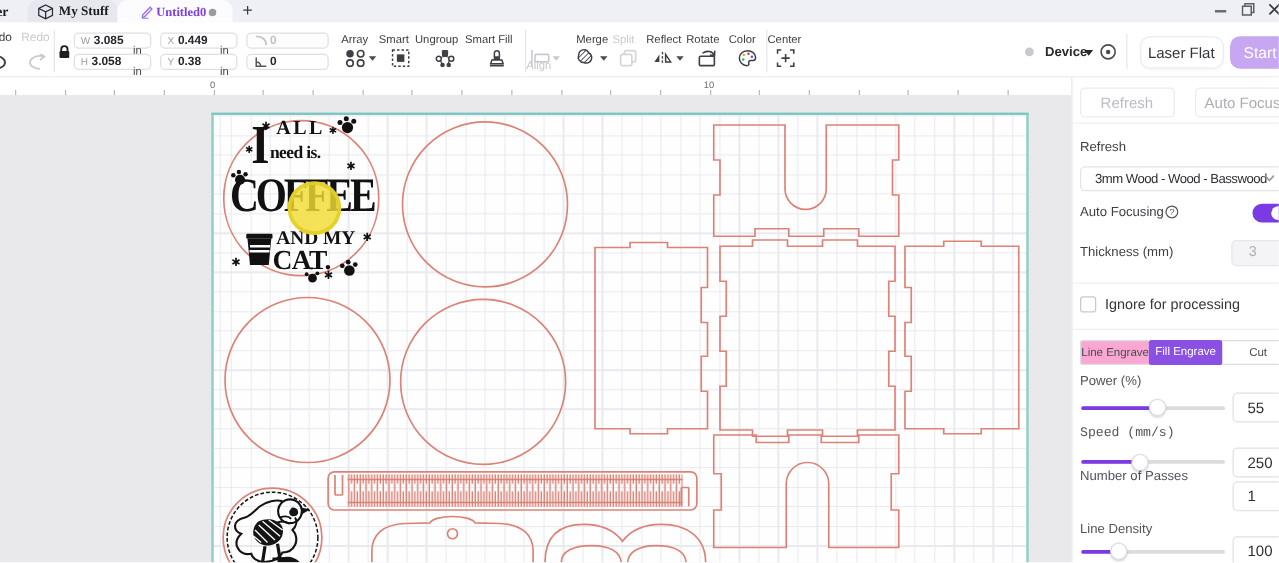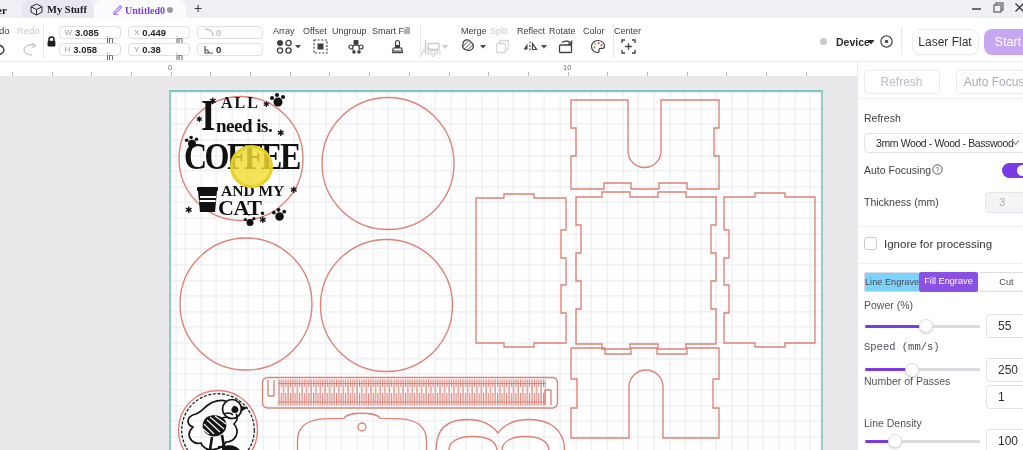--- a/index.html
+++ b/index.html
@@ -116,21 +116,21 @@
   </div>
 
 <div class="abs tlab" style="left:273px;top:26px;width:28px;">Array</div>
 <svg class="abs" style="left:276px;top:39px;" width="26" height="15" viewBox="0 0 26 15">
   <circle cx="4" cy="4" r="3" fill="#3f3f46"></circle>
     <circle cx="12.5" cy="4" r="2.6" fill="none" stroke="#3f3f46" stroke-width="1.3"></circle>
   <circle cx="4" cy="11.5" r="2.6" fill="none" stroke="#3f3f46" stroke-width="1.3"></circle>
     <circle cx="12.5" cy="11.5" r="2.6" fill="none" stroke="#3f3f46" stroke-width="1.3"></circle>
   <path d="M19 6 L25 6 L22 9.5 Z" fill="#4a4a50"></path>
 </svg>
-<div class="abs tlab" style="left:303px;top:26px;width:34px;">Offset</div>
+<div class="abs tlab" style="left:303px;top:26px;width:34px;">Smart</div>
 <svg class="abs" style="left:313px;top:39px;" width="15" height="15" viewBox="0 0 15 15">
   <rect x="1" y="1" width="13" height="13" fill="none" stroke="#3f3f46" stroke-width="1.2" stroke-dasharray="2 1.6"></rect>
   <rect x="4.5" y="4.5" width="6" height="6" fill="#3f3f46"></rect>
 </svg>
 <div class="abs tlab" style="left:332px;top:26px;width:48px;">Ungroup</div>
 <svg class="abs" style="left:348px;top:39px;" width="16" height="15" viewBox="0 0 16 15">
   <rect x="5.5" y="1" width="5" height="5" rx="1" fill="#3f3f46"></rect>
   <circle cx="3" cy="8" r="2" fill="none" stroke="#3f3f46" stroke-width="1.2"></circle>
   <circle cx="13" cy="8" r="2" fill="none" stroke="#3f3f46" stroke-width="1.2"></circle>
   <circle cx="6" cy="13" r="1.8" fill="#3f3f46"></circle>
@@ -287,21 +287,21 @@
     <path d="M207 420 L220 432 M210 417 L224 429 M215 416 L226 424 M204 424 L214 434 M203 429 L209 434" stroke="#fff" stroke-width="1.1"></path>
     <path d="M212 437 L210 450 M222 435 L224 447" stroke-width="2.6"></path>
     <path d="M206 450 L216 450 M218 447 L230 447" stroke-width="2.2"></path>
     <path d="M222 447 C228 444 236 445 240 450 L222 450 Z" fill="#141414" stroke="none"></path>
   </g>
 </svg>
 
 <div class="abs" style="left:179px;top:95px;width:126px;height:128px;font-family:'Liberation Serif',serif;font-weight:bold;color:#111;">
   <div class="abs" style="left:42px;top:-1px;font-size:16px;letter-spacing:2px;">ALL</div>
   <div class="abs" style="left:22px;top:1px;font-size:44px;line-height:40px;transform:scaleX(0.85);transform-origin:left top;">I</div>
-  <div class="abs" style="left:37px;top:20px;font-size:19px;white-space:nowrap;letter-spacing:-0.5px;">need is.</div>
+  <div class="abs" style="left:37px;top:20px;font-size:14px;white-space:nowrap;letter-spacing:-0.5px;">need is.</div>
   <div class="abs" style="left:5px;top:40px;font-size:32px;line-height:34px;letter-spacing:-2.5px;transform:scaleY(1.2);transform-origin:left top;">COFFEE</div>
   <div class="abs" style="left:42px;top:87px;font-size:15.5px;white-space:nowrap;">AND MY</div>
   <div class="abs" style="left:39px;top:101px;font-size:22px;line-height:24px;letter-spacing:-0.5px;">CAT.</div>
 </div>
 <svg class="abs" style="left:196px;top:186px;" width="23" height="27" viewBox="0 0 23 27">
   <path d="M2 5 L21 5 L19 26 L4 26 Z" fill="#111"></path>
   <rect x="1" y="1" width="21" height="4" rx="1" fill="#111"></rect>
   <path d="M4 11 L20 11 M3.6 15 L19.6 15" stroke="#fff" stroke-width="2"></path>
 </svg>
 <svg class="abs" style="left:269px;top:91px;" width="18" height="18" viewBox="0 0 18 18">
@@ -352,21 +352,21 @@
   <text x="5.5" y="8" font-size="7" text-anchor="middle" fill="#55555c" font-family="Liberation Sans">?</text>
 </svg>
 <div class="abs" style="left:1002px;top:163px;width:34px;height:15px;border-radius:8px;background:#7B3BE4;"></div>
 <div class="abs" style="left:1017px;top:165px;width:11px;height:11px;border-radius:50%;background:#fff;"></div>
 <div class="plab" style="left:864px;top:196px;">Thickness (mm)</div>
 <div class="abs" style="left:985px;top:191.5px;width:47px;height:21px;border:1px solid #e6e6ea;border-radius:4px;background:#f4f4f6;font-size:11.5px;color:#b0b0b6;line-height:19px;padding-left:13px;">3</div>
 <div class="hsep" style="left:857px;top:226px;"></div>
 <div class="abs" style="left:864px;top:237px;width:13px;height:13px;border:1.5px solid #c9c9cf;border-radius:2.5px;background:#fff;"></div>
 <div class="abs" style="left:884px;top:237.5px;font-size:11.5px;color:#36363b;">Ignore for processing</div>
 <div class="hsep" style="left:857px;top:263px;"></div>
-<div class="abs" style="left:864px;top:272px;width:55px;height:19.5px;border:1px solid #dcdce2;border-right:none;border-radius:2px 0 0 2px;background:#7dd3fc;font-size:9.2px;white-space:nowrap;overflow:hidden;color:#4a4a50;text-align:center;line-height:18px;">Line Engrave</div>
+<div class="abs" style="left:864px;top:272px;width:55px;height:19.5px;border:1px solid #dcdce2;border-right:none;border-radius:2px 0 0 2px;background:#f9a8d4;font-size:9.2px;white-space:nowrap;overflow:hidden;color:#4a4a50;text-align:center;line-height:18px;">Line Engrave</div>
 <div class="abs" style="left:919px;top:272px;width:59px;height:19.5px;background:#8A4FE3;border-radius:2px;font-size:9.2px;white-space:nowrap;overflow:hidden;color:#fff;text-align:center;line-height:19px;">Fill Engrave</div>
 <div class="abs" style="left:978px;top:272px;width:58px;height:19.5px;border:1px solid #dcdce2;border-left:none;background:#fff;font-size:9.2px;white-space:nowrap;overflow:hidden;color:#4a4a50;text-align:center;line-height:18px;">Cut</div>
 <div class="plab" style="left:864px;top:298.5px;color:#52525b;">Power (%)</div>
 <div class="track abs" style="left:865px;top:324.5px;"></div>
 <div class="tfill abs" style="left:865px;top:324.5px;width:61px;"></div>
 <div class="knob abs" style="left:919px;top:319px;"></div>
 <div class="vbox abs" style="left:986px;top:314px;">55</div>
 <div class="plab" style="left:864px;top:341px;color:#52525b;font-family:Liberation Mono, monospace;">Speed (mm/s)</div>
 <div class="track abs" style="left:865px;top:368px;"></div>
 <div class="tfill abs" style="left:865px;top:368px;width:47px;"></div>

